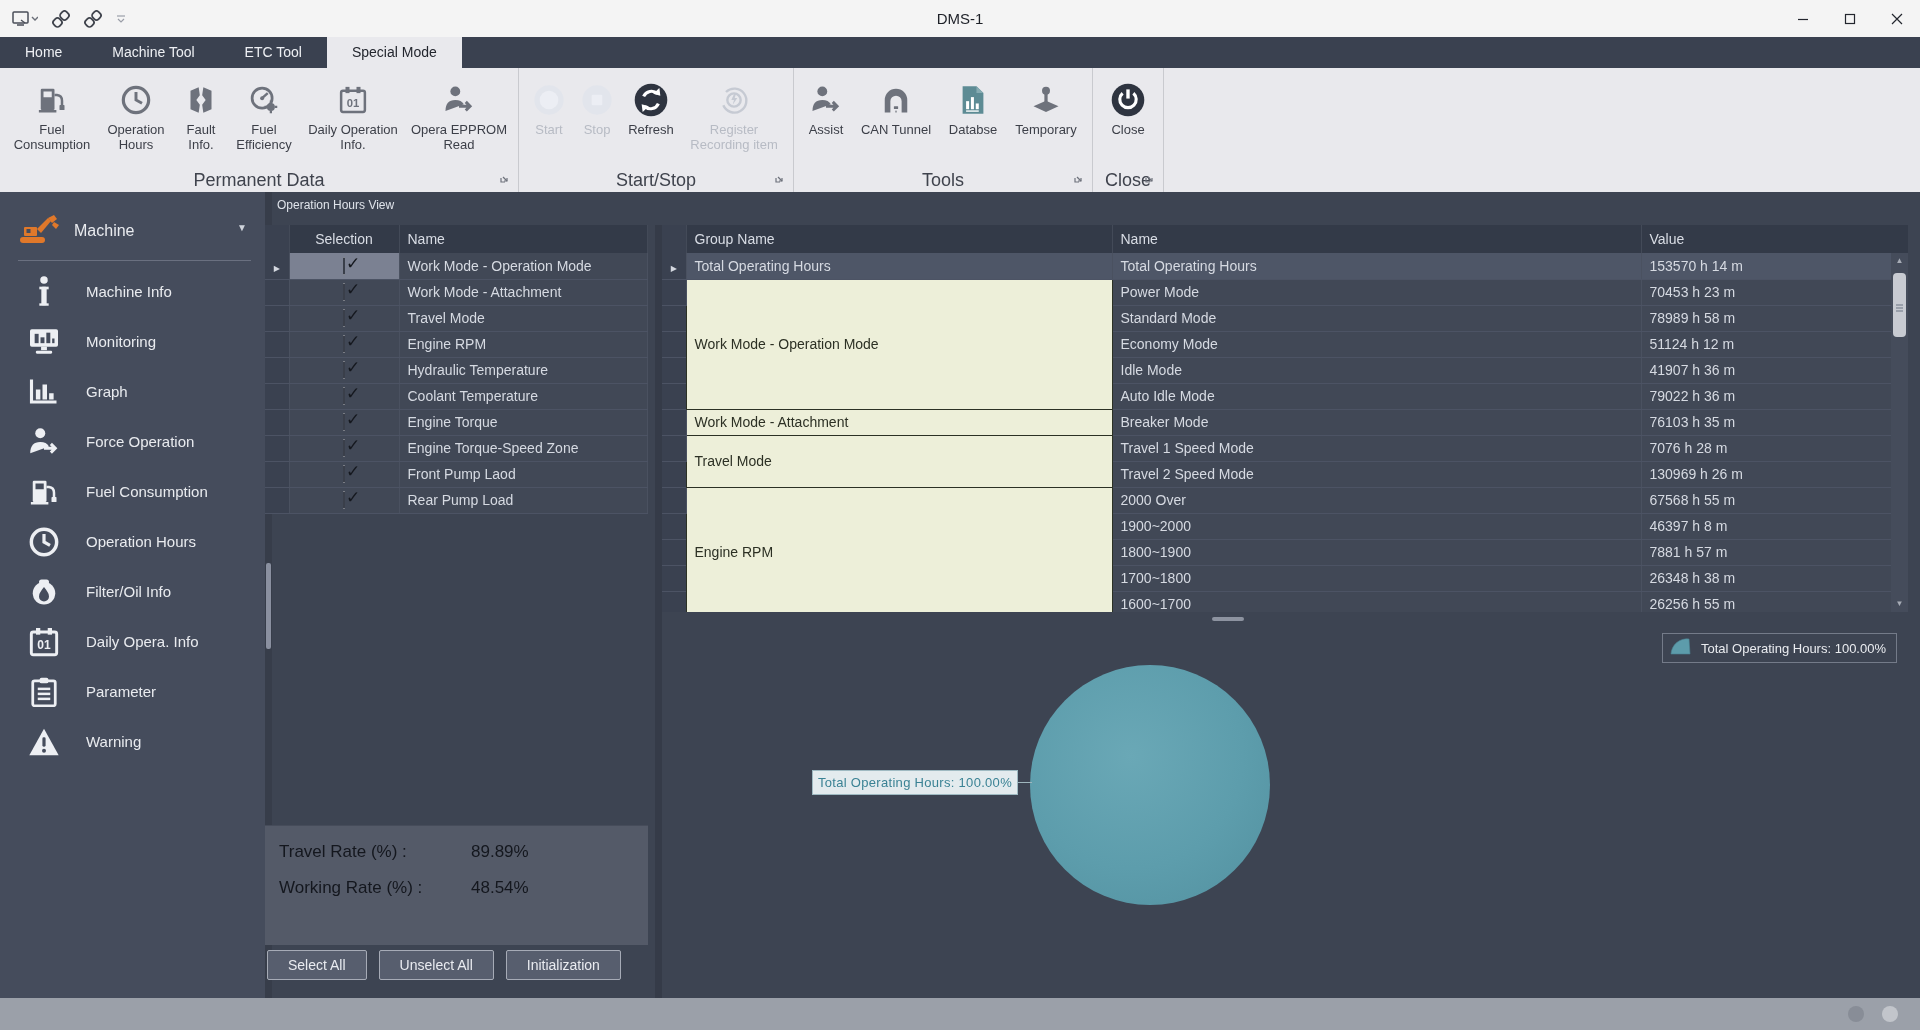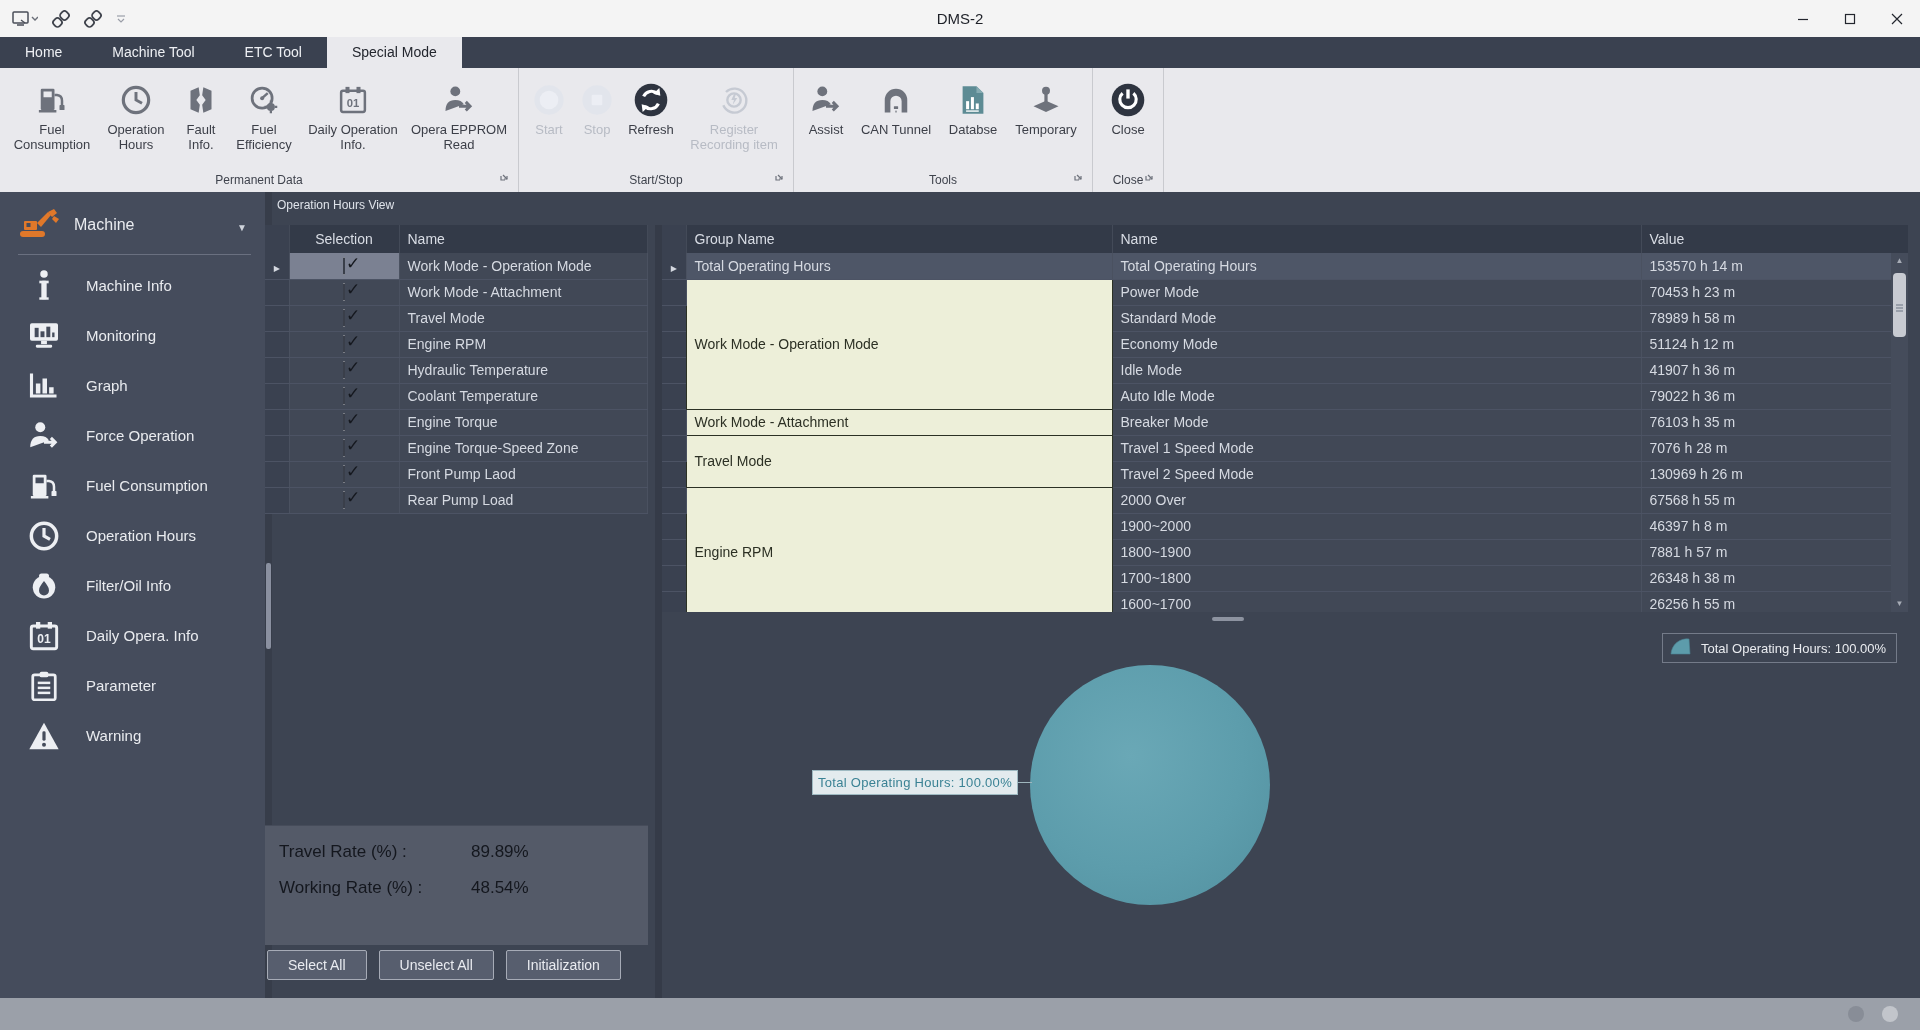--- a/index.html
+++ b/index.html
@@ -21,37 +21,37 @@
   .tab.active{background:#e9e9ed;color:#23262e;}
 
   
   .ribbon{position:absolute;left:0;top:68px;width:1920px;height:124px;background:#e9e9ed;display:flex;}
   .rgroup{height:124px;border-right:1px solid #c9cacf;display:flex;flex-direction:column;position:relative;padding:0 6px;}
   .ritems{flex:1;display:flex;align-items:flex-start;padding-top:8px;}
   .ritem{display:flex;flex-direction:column;align-items:center;padding-top:2px;}
   .ricon{height:44px;display:flex;align-items:center;justify-content:center;}
   .rlab{font-size:13px;line-height:1.18;color:#3c3f48;text-align:center;}
   .ritem.disabled .rlab{color:#b7bbc4;}
-  .rlabelrow{height:22px;position:relative;font-size:12px;color:#3f434d;text-align:center;line-height:20px;}
+  .rlabelrow{height:22px;position:relative;font-size:18px;color:#3f434d;text-align:center;line-height:20px;}
   .launcher{position:absolute;right:3px;bottom:5px;}
   .g1 .ritem:nth-child(1){width:92px}.g1 .ritem:nth-child(2){width:76px}
   .g1 .ritem:nth-child(3){width:54px}.g1 .ritem:nth-child(4){width:72px}
   .g1 .ritem:nth-child(5){width:106px}.g1 .ritem:nth-child(6){width:106px}
   .g2 .ritem:nth-child(1){width:48px}.g2 .ritem:nth-child(2){width:48px}
   .g2 .ritem:nth-child(3){width:60px}.g2 .ritem:nth-child(4){width:106px}
   .g3 .ritem:nth-child(1){width:52px}.g3 .ritem:nth-child(2){width:88px}
   .g3 .ritem:nth-child(3){width:66px}.g3 .ritem:nth-child(4){width:80px}
   .g4 .ritem:nth-child(1){width:58px}
 
   
   .content{position:absolute;left:0;top:192px;width:1920px;height:806px;background:#3d4452;}
 
   
   .sidebar{position:absolute;left:0;top:0;width:265px;height:806px;background:#454c5c;color:#e9ebef;}
-  .sb-head{display:flex;align-items:center;gap:12px;padding:16px 14px 12px 18px;position:relative;}
+  .sb-head{display:flex;align-items:center;gap:12px;padding:22px 14px 12px 18px;position:relative;}
   .sb-head-label{font-size:16px;}
   .sb-caret{position:absolute;right:18px;top:30px;font-size:10px;color:#cfd3db;}
   .sb-div{height:1px;background:#6a7080;margin:0 14px 6px 18px;}
   .sb-item{display:flex;align-items:center;gap:22px;height:50px;padding-left:24px;}
   .sb-ic{width:40px;display:flex;justify-content:center;}
   .sb-label{font-size:15px;line-height:1.15;max-width:150px;}
 
   
   .vsplit{position:absolute;left:265px;top:0;width:7px;height:806px;background:#373d4a;}
   .vsplit-grip{position:absolute;left:1px;top:371px;width:5px;height:86px;background:#8a90a0;border-radius:2px;}
@@ -153,21 +153,21 @@
           <rect x="8.5" y="1.5" width="8" height="8" rx="3" transform="rotate(-45 12.5 5.5)"></rect>
         </svg>
     </span>
     <span>
       <svg width="10" height="10" viewBox="0 0 10 10">
           <path d="M1,2 h8" stroke="#9a9ea8" stroke-width="1.2"></path>
           <path d="M2,5 l3,3 l3,-3" fill="none" stroke="#9a9ea8" stroke-width="1.2"></path>
         </svg>
     </span>
   </div>
-  <div class="win-title">DMS-2</div>
+  <div class="win-title">DMS-1</div>
   <div class="win-controls">
     <span class="win-btn">
       <svg width="12" height="12" viewBox="0 0 12 12">
           <path d="M1,6.5 h10" stroke="#23262e" stroke-width="1.2"></path>
         </svg>
     </span>
     <span class="win-btn">
       <svg width="12" height="12" viewBox="0 0 12 12">
           <rect x="1.5" y="1.5" width="9" height="9" fill="none" stroke="#23262e" stroke-width="1.2"></rect>
         </svg>

